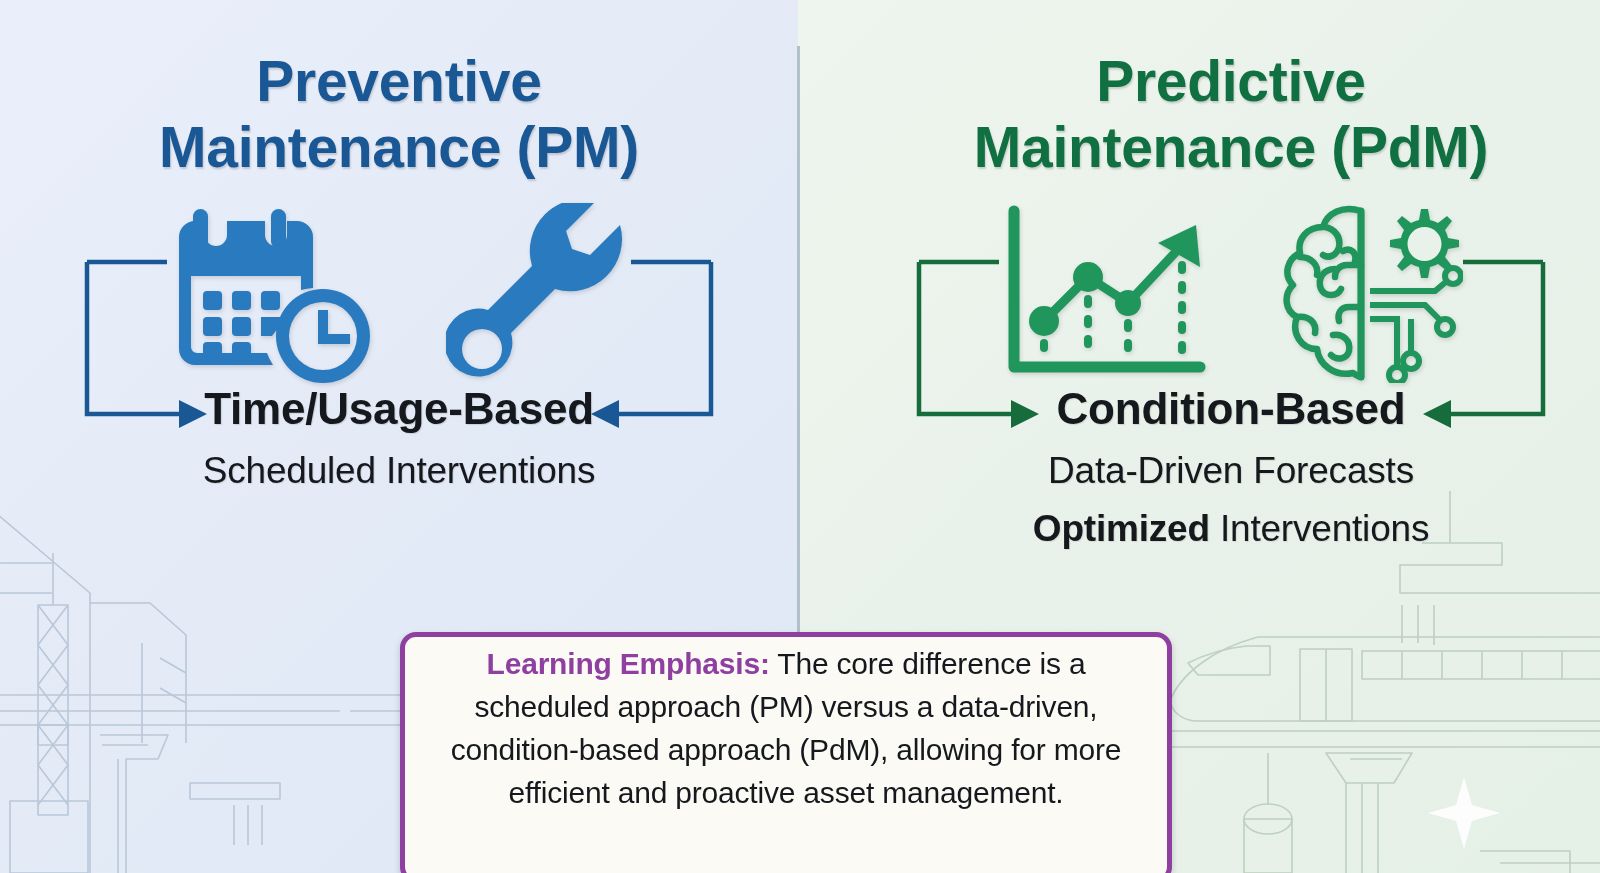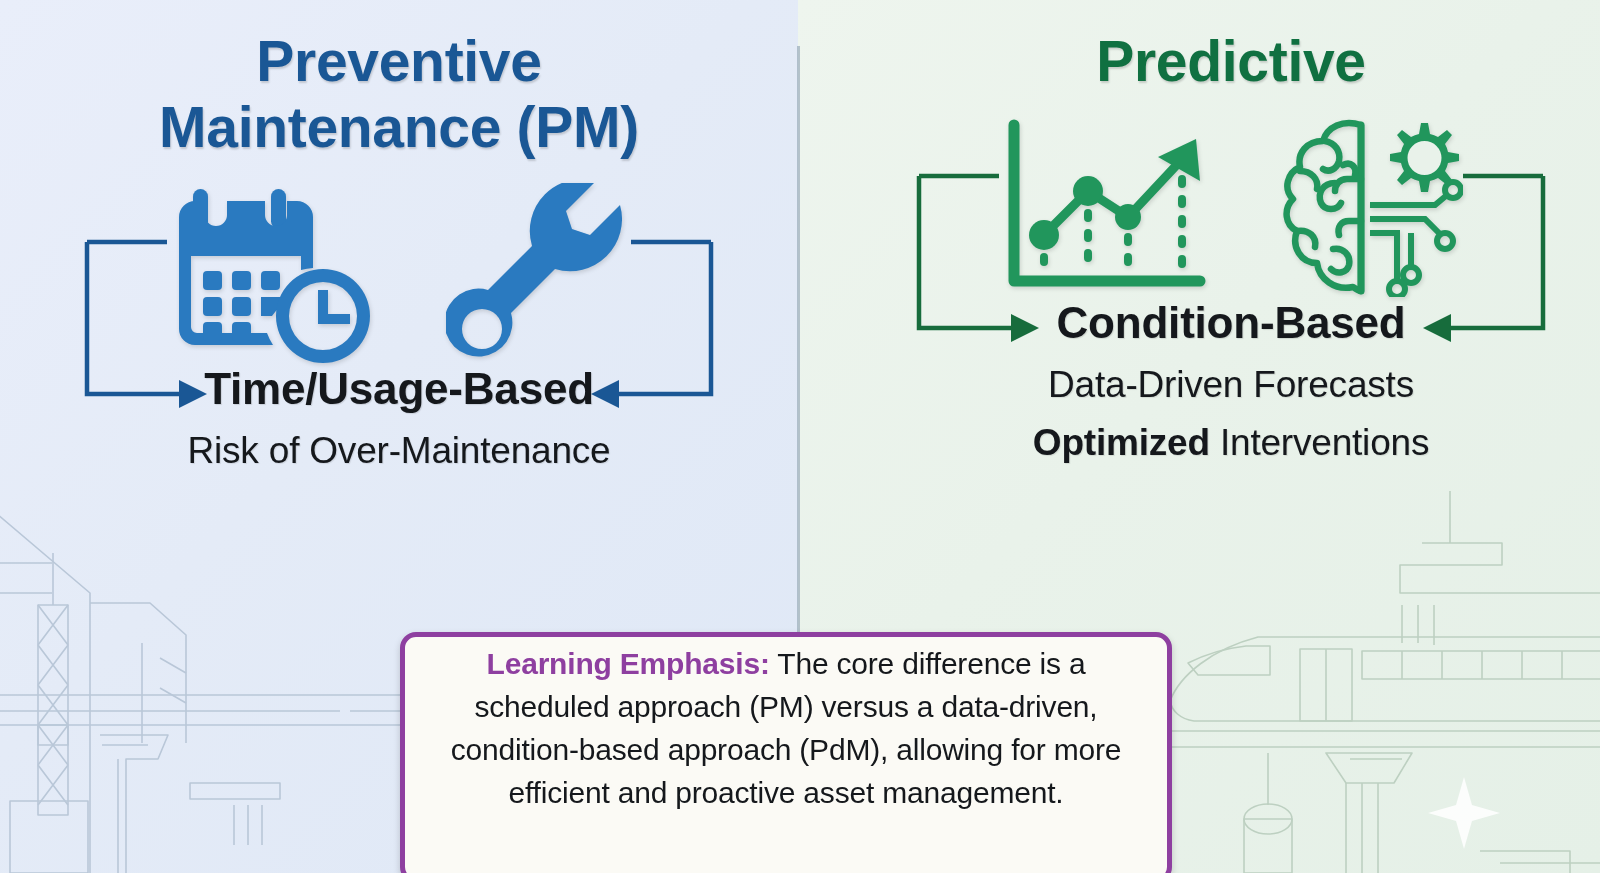--- a/index.html
+++ b/index.html
@@ -49,21 +49,21 @@
     position: absolute;
     top: 0; height: 873px;
     display: flex;
     flex-direction: column;
     align-items: center;
   }
   #col-left  { left: 0;     width: 798px; }
   #col-right { left: 830px; width: 802px; }
 
   .col-title {
-    margin-top: 28px;
+    margin-top: 48px;
     font-size: 57px;
     font-weight: bold;
     line-height: 1.16;
     text-align: center;
     letter-spacing: -0.3px;
     text-shadow: 1px 2px 2px rgba(0,0,0,.16);
   }
   #col-left  .col-title { color: #1a5795; }
   #col-right .col-title { color: #107041; }
 
@@ -228,29 +228,30 @@
       <svg class="bracket-svg" viewBox="0 0 640 230" fill="none" stroke="#1a5795" stroke-width="4.5">
         <path d="M8 38 L8 190 L100 190"></path>
         <path d="M632 38 L632 190 L540 190"></path>
         <path d="M8 38 L88 38"></path>
         <path d="M632 38 L552 38"></path>
         <polygon points="100,176 128,190 100,204" fill="#1a5795" stroke="none"></polygon>
         <polygon points="540,176 512,190 540,204" fill="#1a5795" stroke="none"></polygon>
       </svg>
 
       <div class="primary-label">Time/Usage-Based</div>
-      <div class="sub-line">Risk of Over-Maintenance</div>
+      <div class="sub-line">Scheduled Interventions</div>
     </div>
 
   </div>
 
   <div class="column" id="col-right">
 
     <div class="col-title">
       <div>Predictive</div>
+      <div>Maintenance (PdM)</div>
     </div>
 
     <div class="icon-row">
 
       <svg width="215" height="180" viewBox="0 0 215 180">
         <g stroke="#21965c" fill="none" stroke-width="11" stroke-linecap="round" stroke-linejoin="round">
           <path d="M14 8 L14 164 L200 164"></path>
         </g>
         <g stroke="#21965c" fill="none" stroke-width="9" stroke-linecap="round" stroke-linejoin="round">
           <path d="M44 118 L88 74 L128 100 L186 38"></path>

